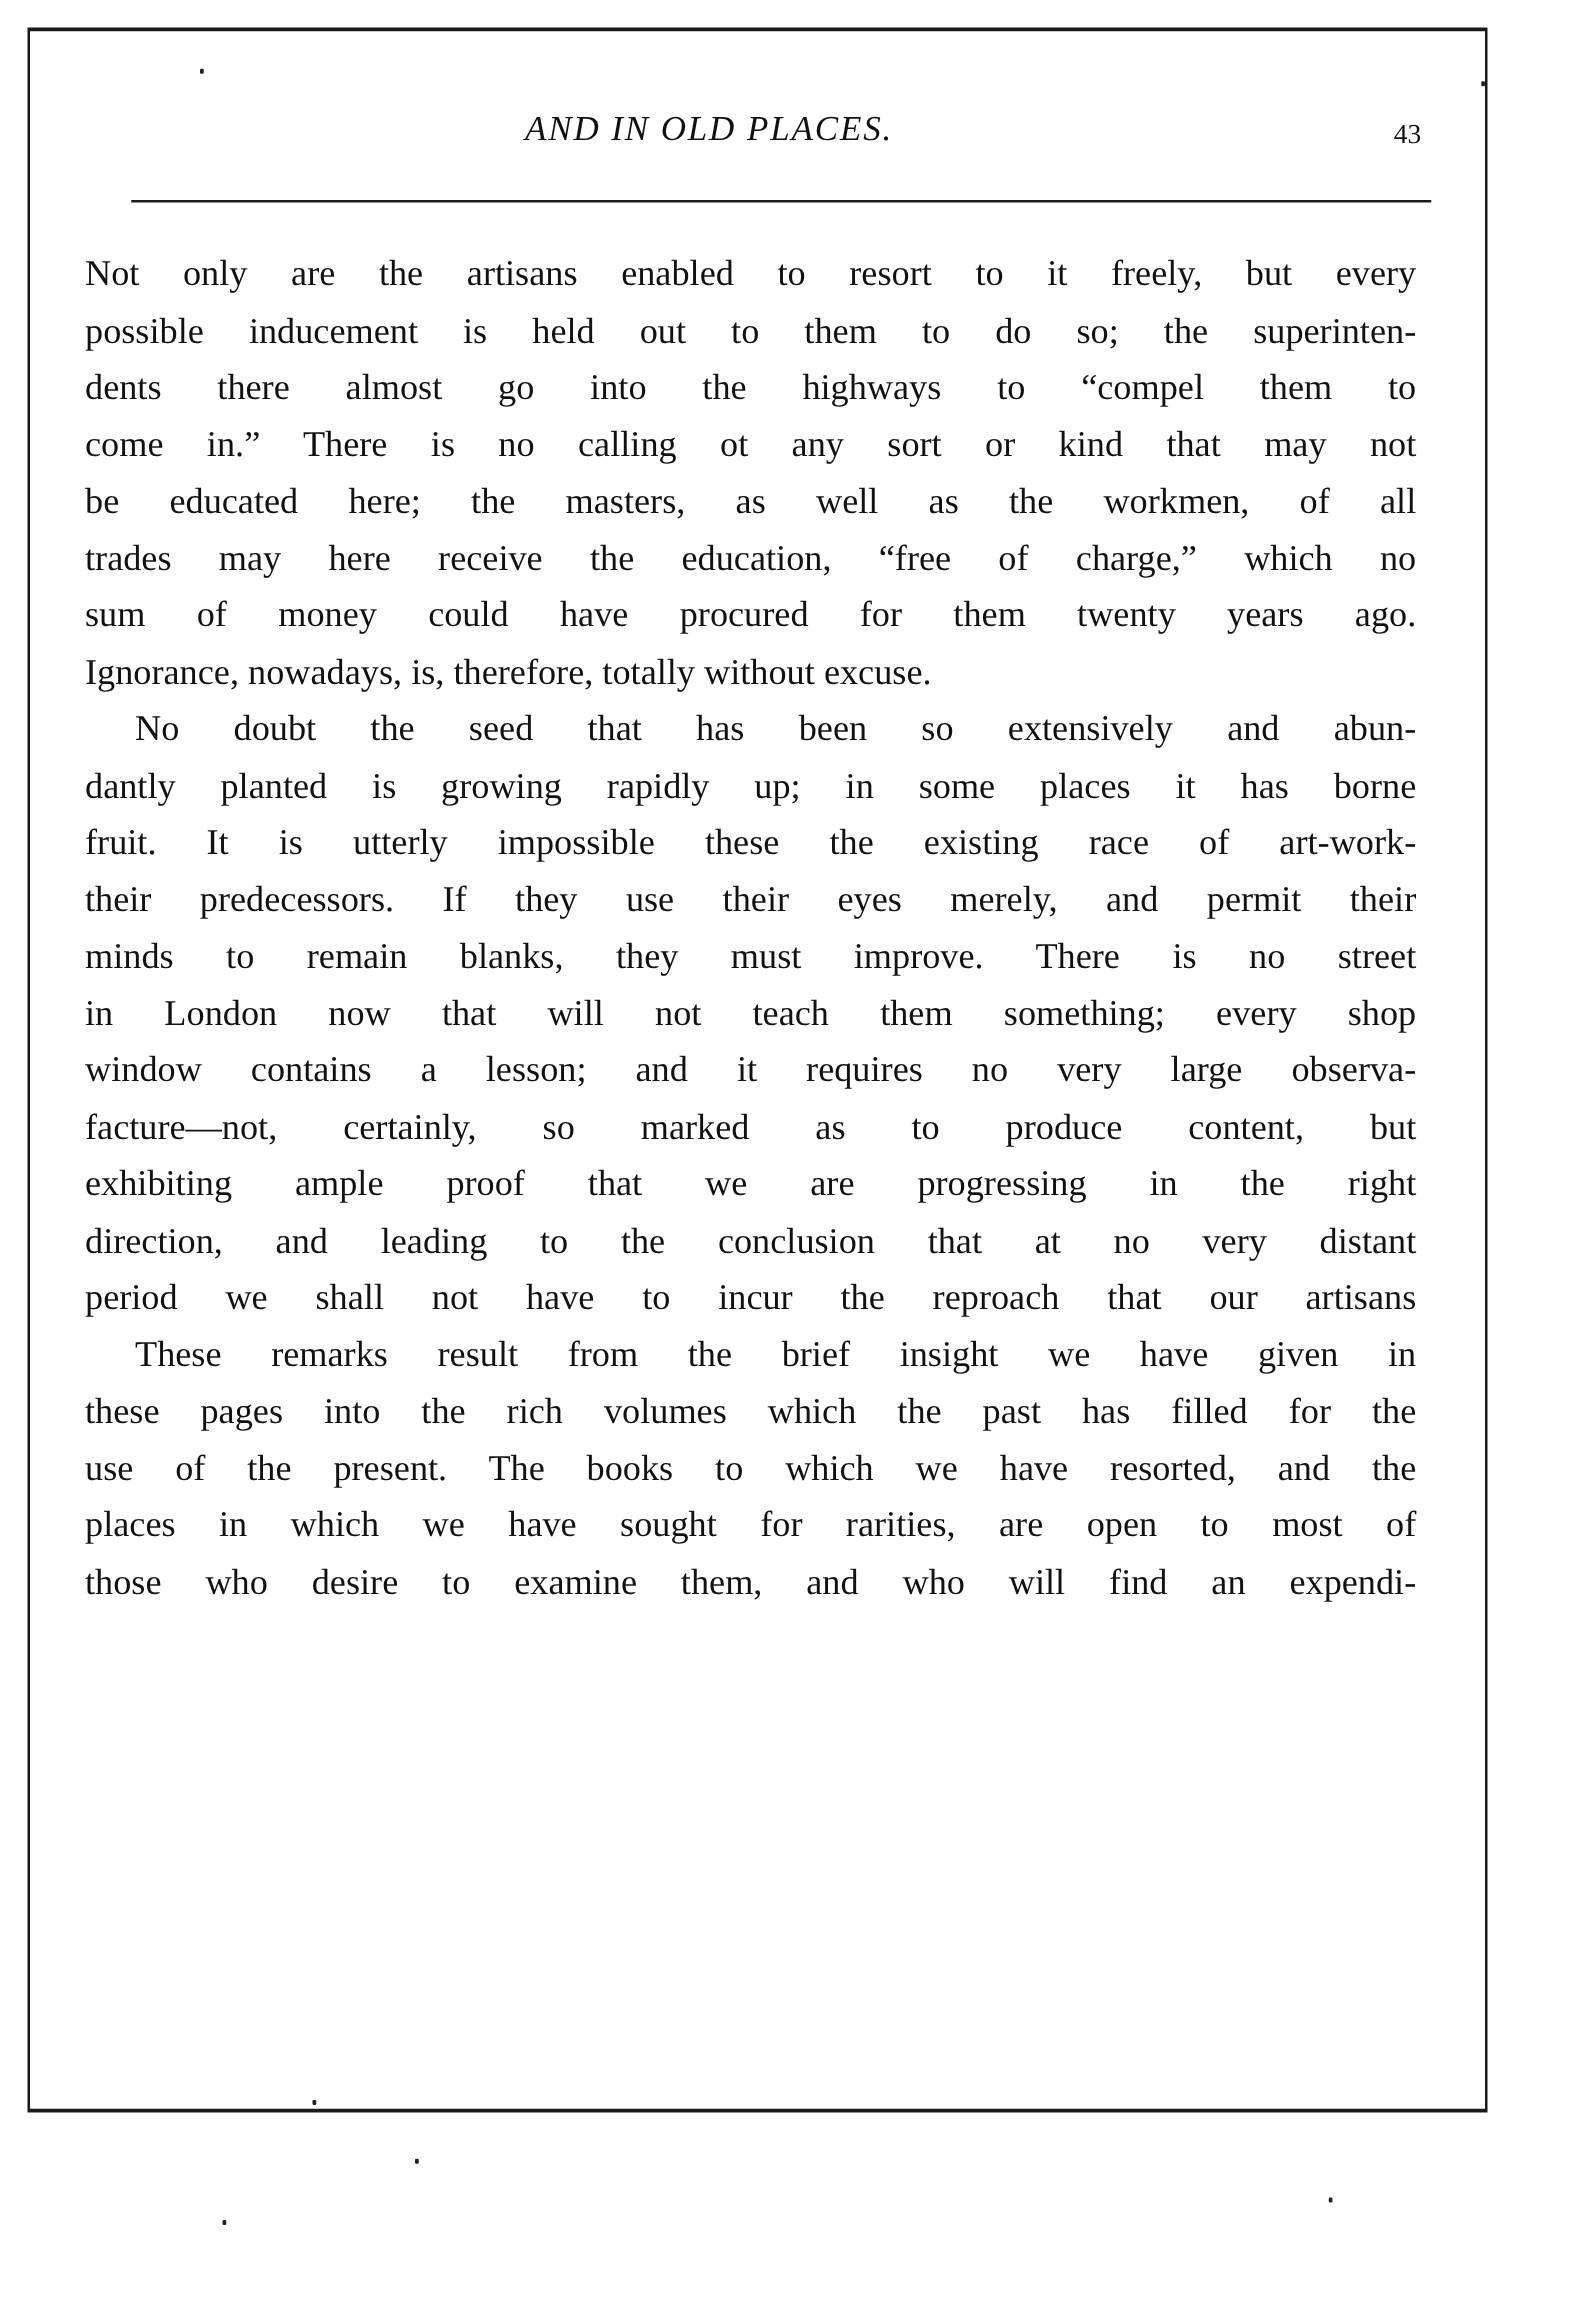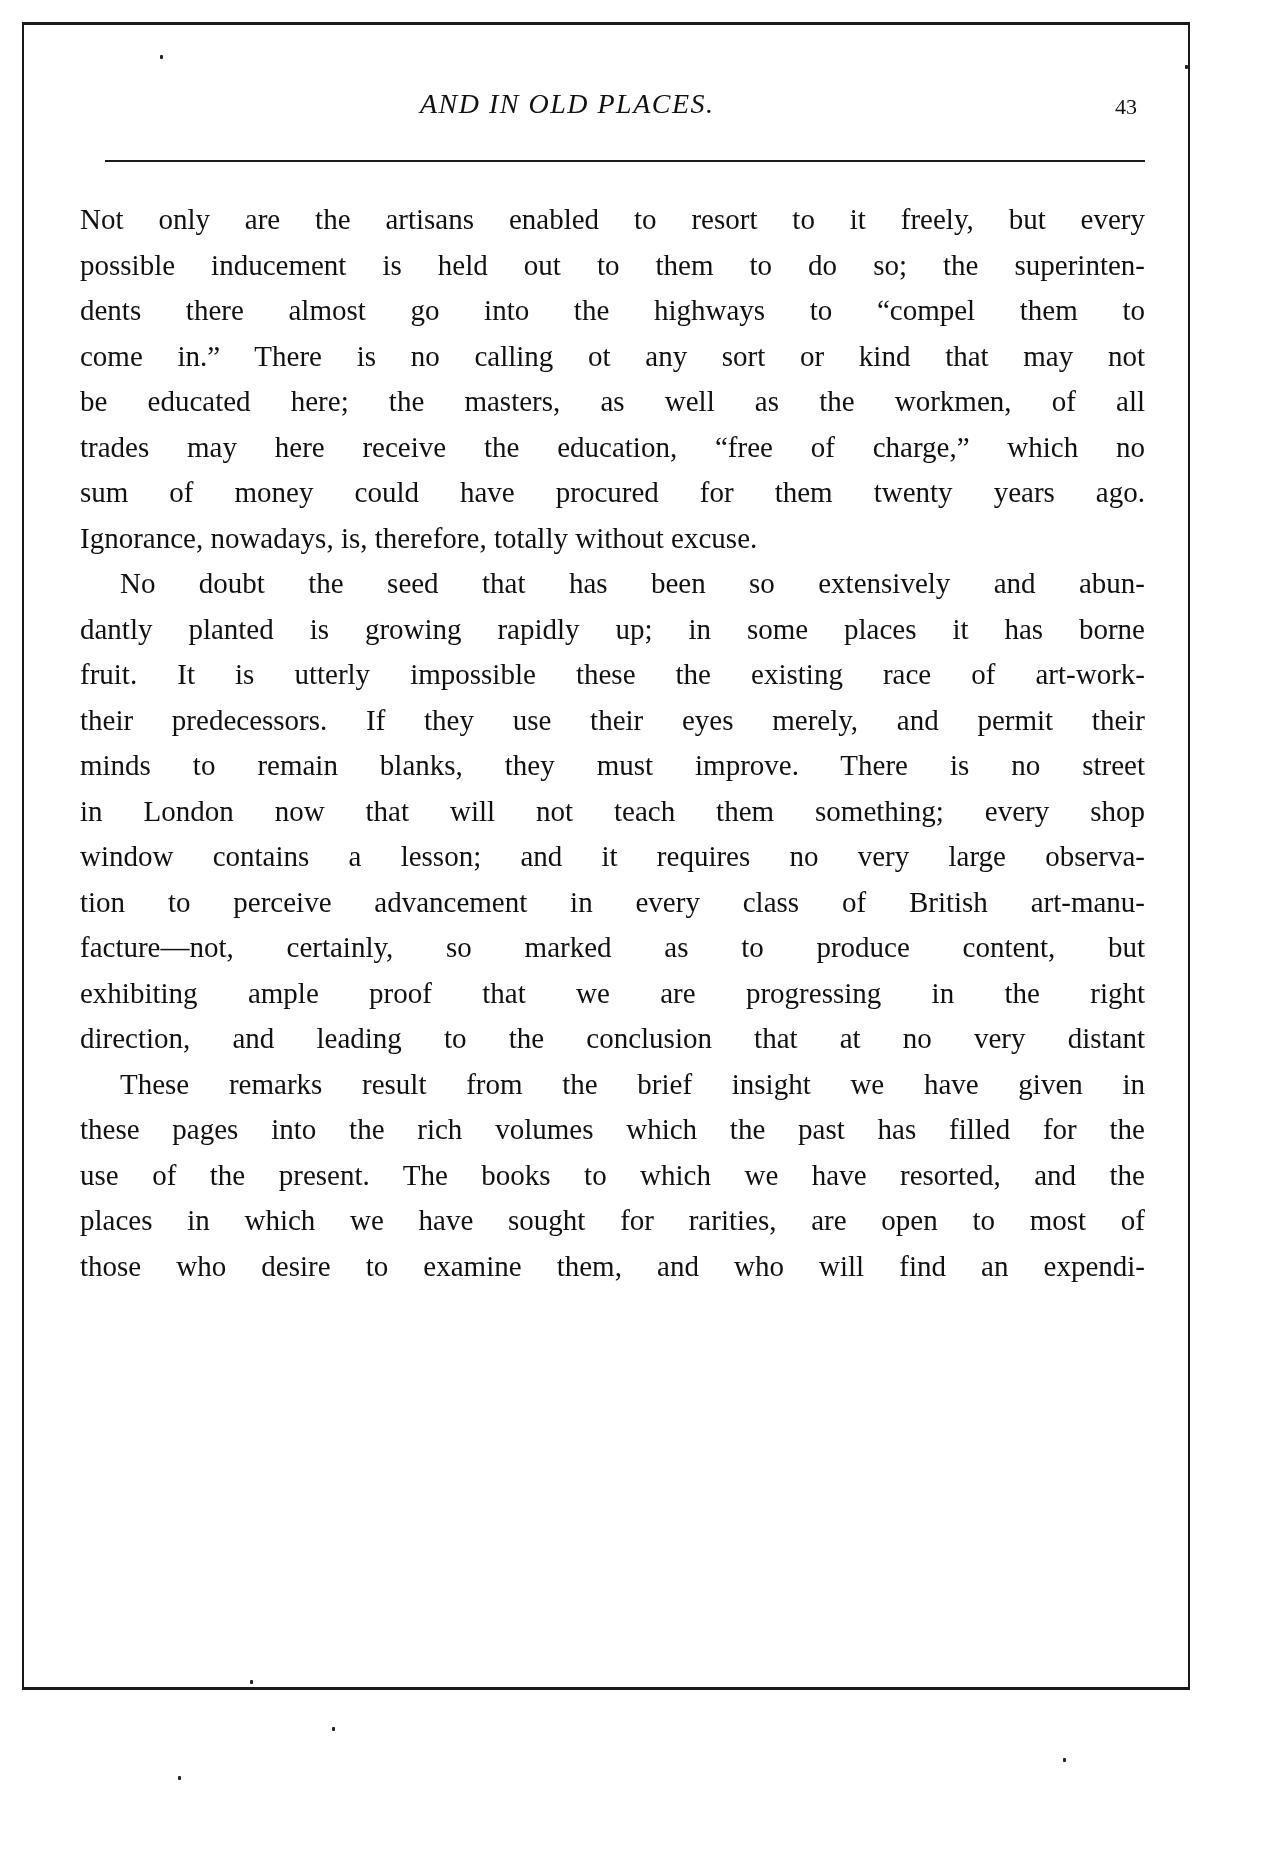--- a/index.html
+++ b/index.html
@@ -51,21 +51,21 @@
     .head-rule {
       position: absolute;
       left: 105px;
       top: 160px;
       width: 1040px;
       height: 0;
       border-top: 2px solid #1a1a1a;
     }
     .body-text {
       position: absolute;
-      left: 80px;
+      left: 68px;
       top: 197px;
       width: 1065px;
     }
     .line {
       display: block;
       font-size: 29px;
       line-height: 45.5px;
       height: 45.5px;
       white-space: nowrap;
       text-align: justify;
@@ -112,24 +112,24 @@
     <span class="line last">Ignorance, nowadays, is, therefore, totally without excuse.</span>
   </div>
   <div class="para">
     <span class="line indent">No doubt the seed that has been so extensively and abun-</span>
     <span class="line">dantly planted is growing rapidly up; in some places it has borne</span>
     <span class="line">fruit. It is utterly impossible these the existing race of art-work-</span>
     <span class="line">their predecessors. If they use their eyes merely, and permit their</span>
     <span class="line">minds to remain blanks, they must improve. There is no street</span>
     <span class="line">in London now that will not teach them something; every shop</span>
     <span class="line">window contains a lesson; and it requires no very large observa-</span>
-    <span class="line">tion to perceive advancement in every class of British art-manu-</span>
     <span class="line">facture—not, certainly, so marked as to produce content, but</span>
     <span class="line">exhibiting ample proof that we are progressing in the right</span>
     <span class="line">direction, and leading to the conclusion that at no very distant</span>
+    <span class="line">period we shall not have to incur the reproach that our artisans</span>
   </div>
   <div class="para">
     <span class="line indent">These remarks result from the brief insight we have given in</span>
     <span class="line">these pages into the rich volumes which the past has filled for the</span>
     <span class="line">use of the present. The books to which we have resorted, and the</span>
     <span class="line">places in which we have sought for rarities, are open to most of</span>
     <span class="line">those who desire to examine them, and who will find an expendi-</span>
   </div>
 </div>
 

